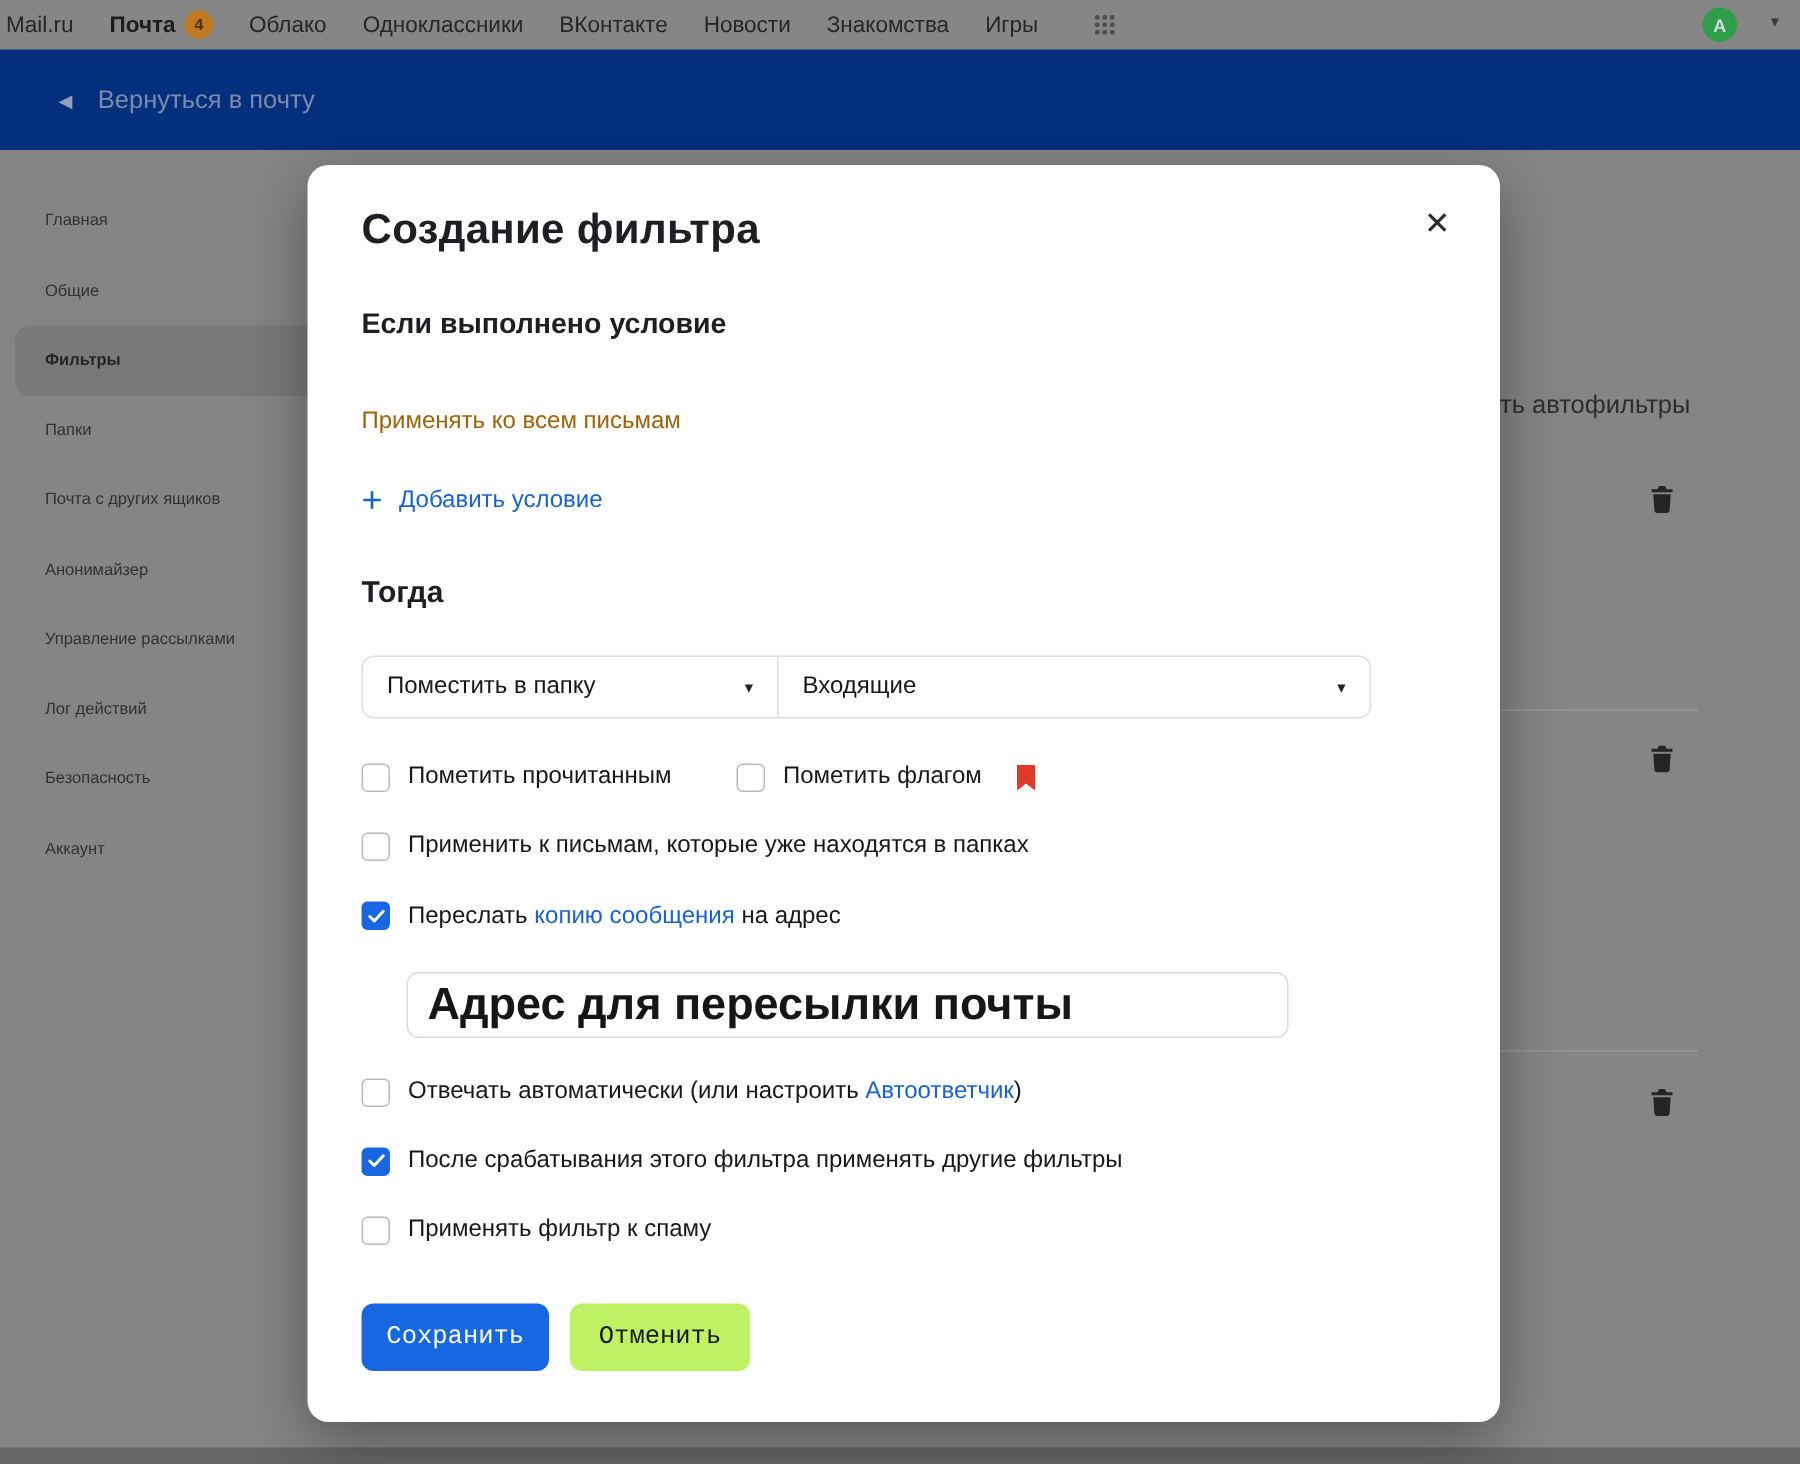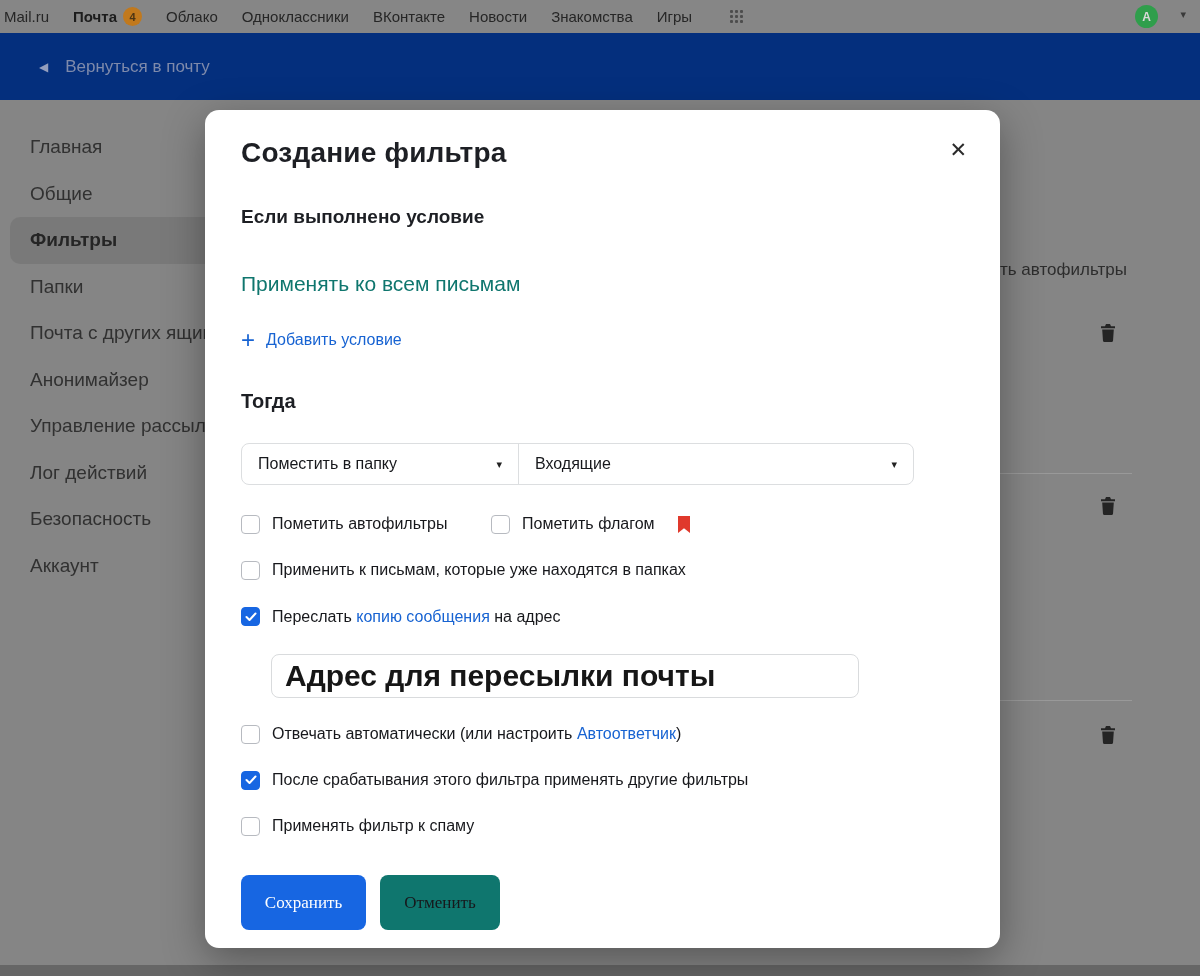--- a/index.html
+++ b/index.html
@@ -22,38 +22,38 @@
 
   
   .bluebar { position:absolute; left:0; top:33px; width:1200px; height:67px; background:#042f7d;
              display:flex; align-items:center; gap:17px; padding-left:39px; }
   .bluebar .back-tri { color:#939ebd; font-size:12px; cursor:pointer; }
   .bluebar .back-label { color:#7e8aab; font-size:17px; cursor:pointer; }
 
   
   .sidebar { position:absolute; left:0; top:124px; width:240px; z-index:1; }
   .sidebar .s-item { height:46.5px; display:flex; align-items:center; padding-left:30px;
-                     font-size:19px; color:#313131; cursor:pointer; white-space:nowrap; }
+                     font-size:11px; color:#313131; cursor:pointer; white-space:nowrap; }
   .sidebar .s-item.active { background:rgba(0,0,0,0.085); border-radius:10px; margin-left:10px;
                             padding-left:20px; font-weight:bold; color:#252525; }
 
   
   .bg-autofilters { position:absolute; left:1000px; top:260px; font-size:17px; color:#2d2d2d; z-index:1; white-space:nowrap; }
   .bg-divider { position:absolute; height:1px; background:#999; z-index:1; }
   .bg-trash { position:absolute; z-index:1; cursor:pointer; }
   .bottom-strip { position:absolute; left:0; bottom:0; width:1200px; height:11px; background:#666; }
 
   
   .modal { position:absolute; left:205px; top:110px; width:795px; height:838px; background:#ffffff;
            border-radius:14px; box-shadow:0 12px 40px rgba(0,0,0,0.35); z-index:10; padding:0 36px; }
   .m-title { margin-top:27px; font-size:28px; font-weight:bold; color:#1d1f24; letter-spacing:0.2px; }
   .m-close { position:absolute; top:29px; right:33px; font-size:21px; color:#2b2b2b; cursor:pointer; line-height:1; }
   .sec-head { font-size:19px; font-weight:bold; color:#1d1f24; }
   .sec-if { margin-top:37px; }
-  .cond-placeholder { margin-top:44px; font-size:21px; color:#0f766e; }
+  .cond-placeholder { margin-top:44px; font-size:16px; color:#a16207; }
   .add-cond { margin-top:34px; display:flex; align-items:center; gap:11px; cursor:pointer; width:max-content; }
   .add-cond .plus { color:#1763d2; font-size:24px; font-weight:normal; line-height:20px; }
   .add-cond .lbl { color:#1763d2; font-size:16px; }
   .sec-then { margin-top:40px; font-size:20px; }
 
   .selects { margin-top:30px; width:673px; height:42px; border:1px solid #dcdee0; border-radius:8px;
              display:flex; background:#fff; }
   .select { display:flex; align-items:center; justify-content:space-between; padding:0 16px;
             font-size:16px; color:#17181c; cursor:pointer; }
   .select .caret { font-size:11px; color:#222; margin-left:8px; }
@@ -70,24 +70,24 @@
   .cb-label { font-size:16px; color:#17181c; white-space:nowrap; }
   .cb-label .link { color:#1763d2; cursor:pointer; }
   .flag-icon { margin-left:10px; display:flex; }
 
   .input-big { margin-left:30px; margin-bottom:0; width:588px; height:44px; border:1px solid #d9dbdd;
                border-radius:8px; padding:0 13px; font-size:30px; font-weight:bold; color:#161616;
                font-family:"Liberation Sans", sans-serif; outline:none; display:block; }
   .row-after-input { margin-top:26px; }
 
   .btn-row { margin-top:39px; display:flex; gap:14px; }
-  .btn { height:55px; border:none; border-radius:8px; font-size:17px; cursor:pointer;
-         font-family:Liberation Serif, serif; }
+  .btn { height:45px; border:none; border-radius:8px; font-size:17px; cursor:pointer;
+         font-family:Liberation Mono, monospace; }
   .btn-save { width:125px; background:#1766e2; color:#ffffff; }
-  .btn-cancel { width:120px; background:#0f766e; color:#17181c; }
+  .btn-cancel { width:120px; background:#bef264; color:#17181c; }
 </style>
 </head>
 <body>
 
 <div class="topbar">
   <span class="nav-item">Mail.ru</span>
   <span class="nav-item nav-strong">
     <span>Почта</span>
     <span class="badge">4</span>
   </span>
@@ -173,21 +173,21 @@
     </div>
     <div class="select select-right">
       <span>Входящие</span>
       <span class="caret">▾</span>
     </div>
   </div>
 
   <div class="cb-row first">
     <div class="cb-item fixed">
       <span class="checkbox"></span>
-      <span class="cb-label">Пометить автофильтры</span>
+      <span class="cb-label">Пометить прочитанным</span>
     </div>
     <div class="cb-item">
       <span class="checkbox"></span>
       <span class="cb-label">Пометить флагом</span>
       <span class="flag-icon">
         <svg width="14" height="17" viewBox="0 0 14 17">
             <path fill="#e0392c" d="M1 0h12v17l-6-4.7L1 17z"></path>
           </svg>
       </span>
     </div>

